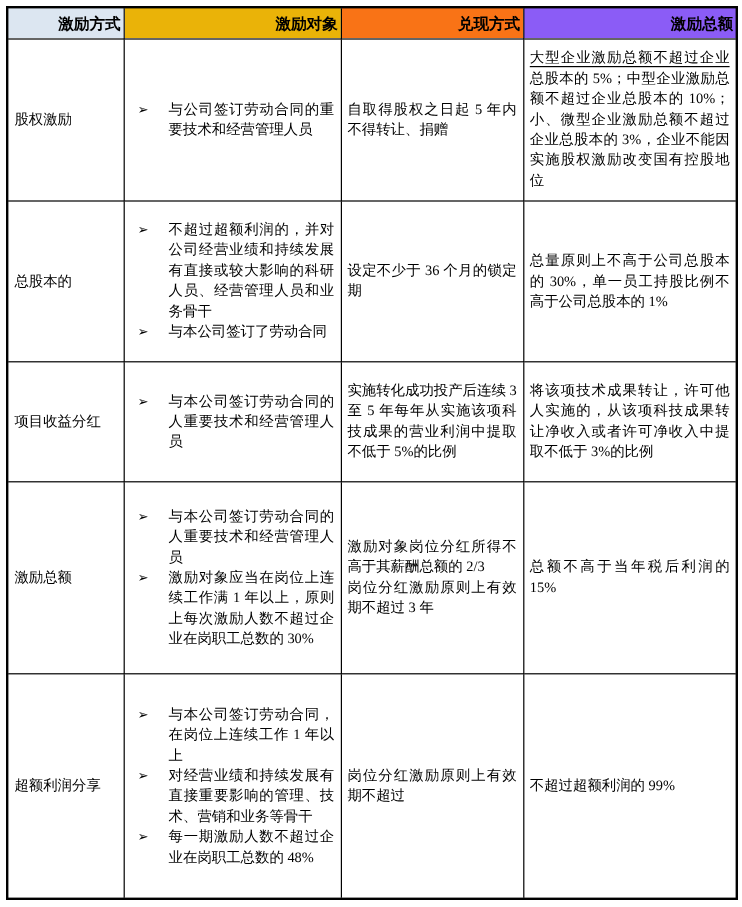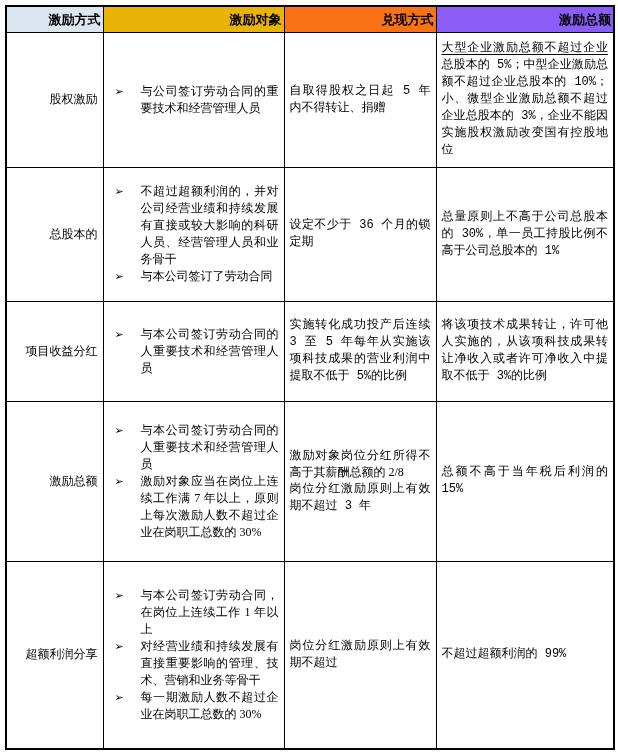--- a/index.html
+++ b/index.html
@@ -39,29 +39,28 @@
   .doc-table thead tr {
     height: 26px;
   }
   .doc-table thead th {
     font-size: 13px;
     font-weight: bold;
     text-align: right;
     padding: 1px 2px;
   }
   td.method {
-    text-align: right;
+    text-align: left;
   }
   .para {
     text-align: justify;
     margin: 0;
   }
   .para:last-child {
     margin-bottom: 0;
-    font-family: Liberation Mono, monospace;
   }
   .bullet {
     display: flex;
     align-items: flex-start;
   }
   .bullet .mk {
     flex: 0 0 32px;
     padding-left: 6px;
     box-sizing: border-box;
     font-size: 11px;
@@ -148,45 +147,45 @@
         </tr>
         <tr style="height: 160px;">
           <td class="method">激励总额</td>
           <td>
             <div class="bullet">
               <span class="mk">➢</span>
               <span class="tx">与本公司签订劳动合同的人重要技术和经营管理人员</span>
             </div>
             <div class="bullet">
               <span class="mk">➢</span>
-              <span class="tx">激励对象应当在岗位上连续工作满 7 年以上，原则上每次激励人数不超过企业在岗职工总数的 30%</span>
+              <span class="tx">激励对象应当在岗位上连续工作满 1 年以上，原则上每次激励人数不超过企业在岗职工总数的 30%</span>
             </div>
           </td>
           <td>
-            <div class="para"><span>激励对象岗位分红所得不高于其薪酬总额的 2/8</span></div>
+            <div class="para"><span>激励对象岗位分红所得不高于其薪酬总额的 2/3</span></div>
             <div class="para"><span>岗位分红激励原则上有效期不超过 3 年</span></div>
           </td>
           <td>
             <div class="para"><span>总额不高于当年税后利润的 15%</span></div>
           </td>
         </tr>
         <tr style="height: 188px;">
           <td class="method">超额利润分享</td>
           <td>
             <div class="bullet">
               <span class="mk">➢</span>
               <span class="tx">与本公司签订劳动合同，在岗位上连续工作 1 年以上</span>
             </div>
             <div class="bullet">
               <span class="mk">➢</span>
               <span class="tx">对经营业绩和持续发展有直接重要影响的管理、技术、营销和业务等骨干</span>
             </div>
             <div class="bullet">
               <span class="mk">➢</span>
-              <span class="tx">每一期激励人数不超过企业在岗职工总数的 30%</span>
+              <span class="tx">每一期激励人数不超过企业在岗职工总数的 48%</span>
             </div>
           </td>
           <td>
             <div class="para"><span>岗位分红激励原则上有效期不超过</span></div>
           </td>
           <td>
             <div class="para"><span>不超过超额利润的 99%</span></div>
           </td>
         </tr>
       </tbody>

